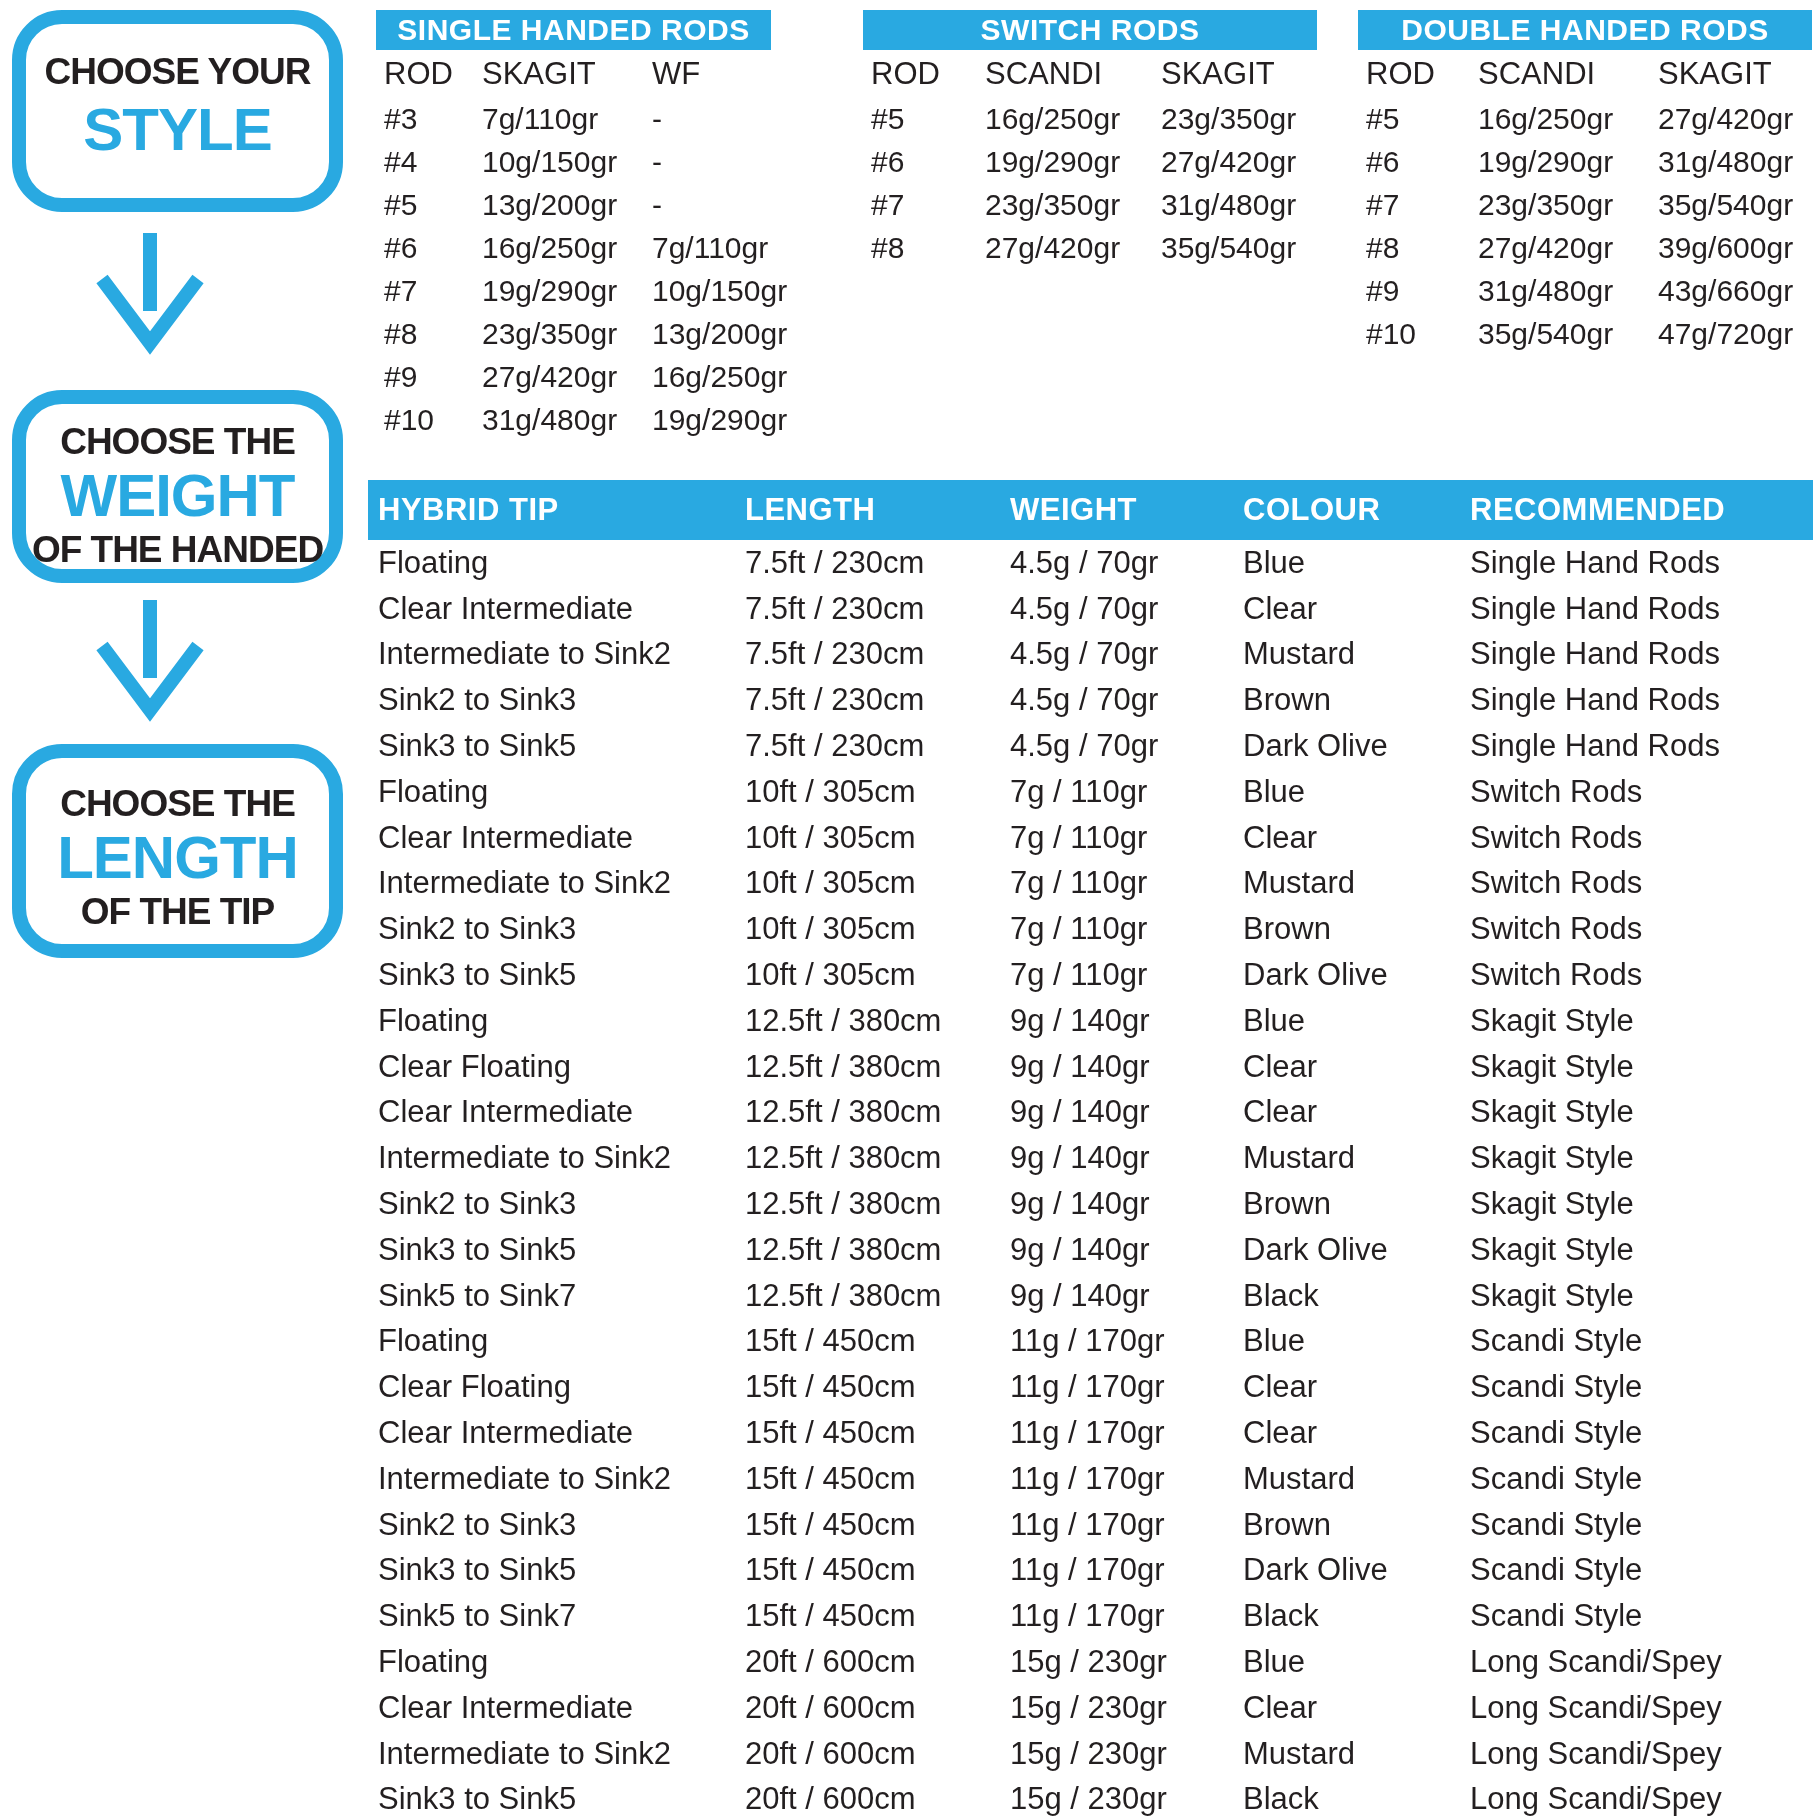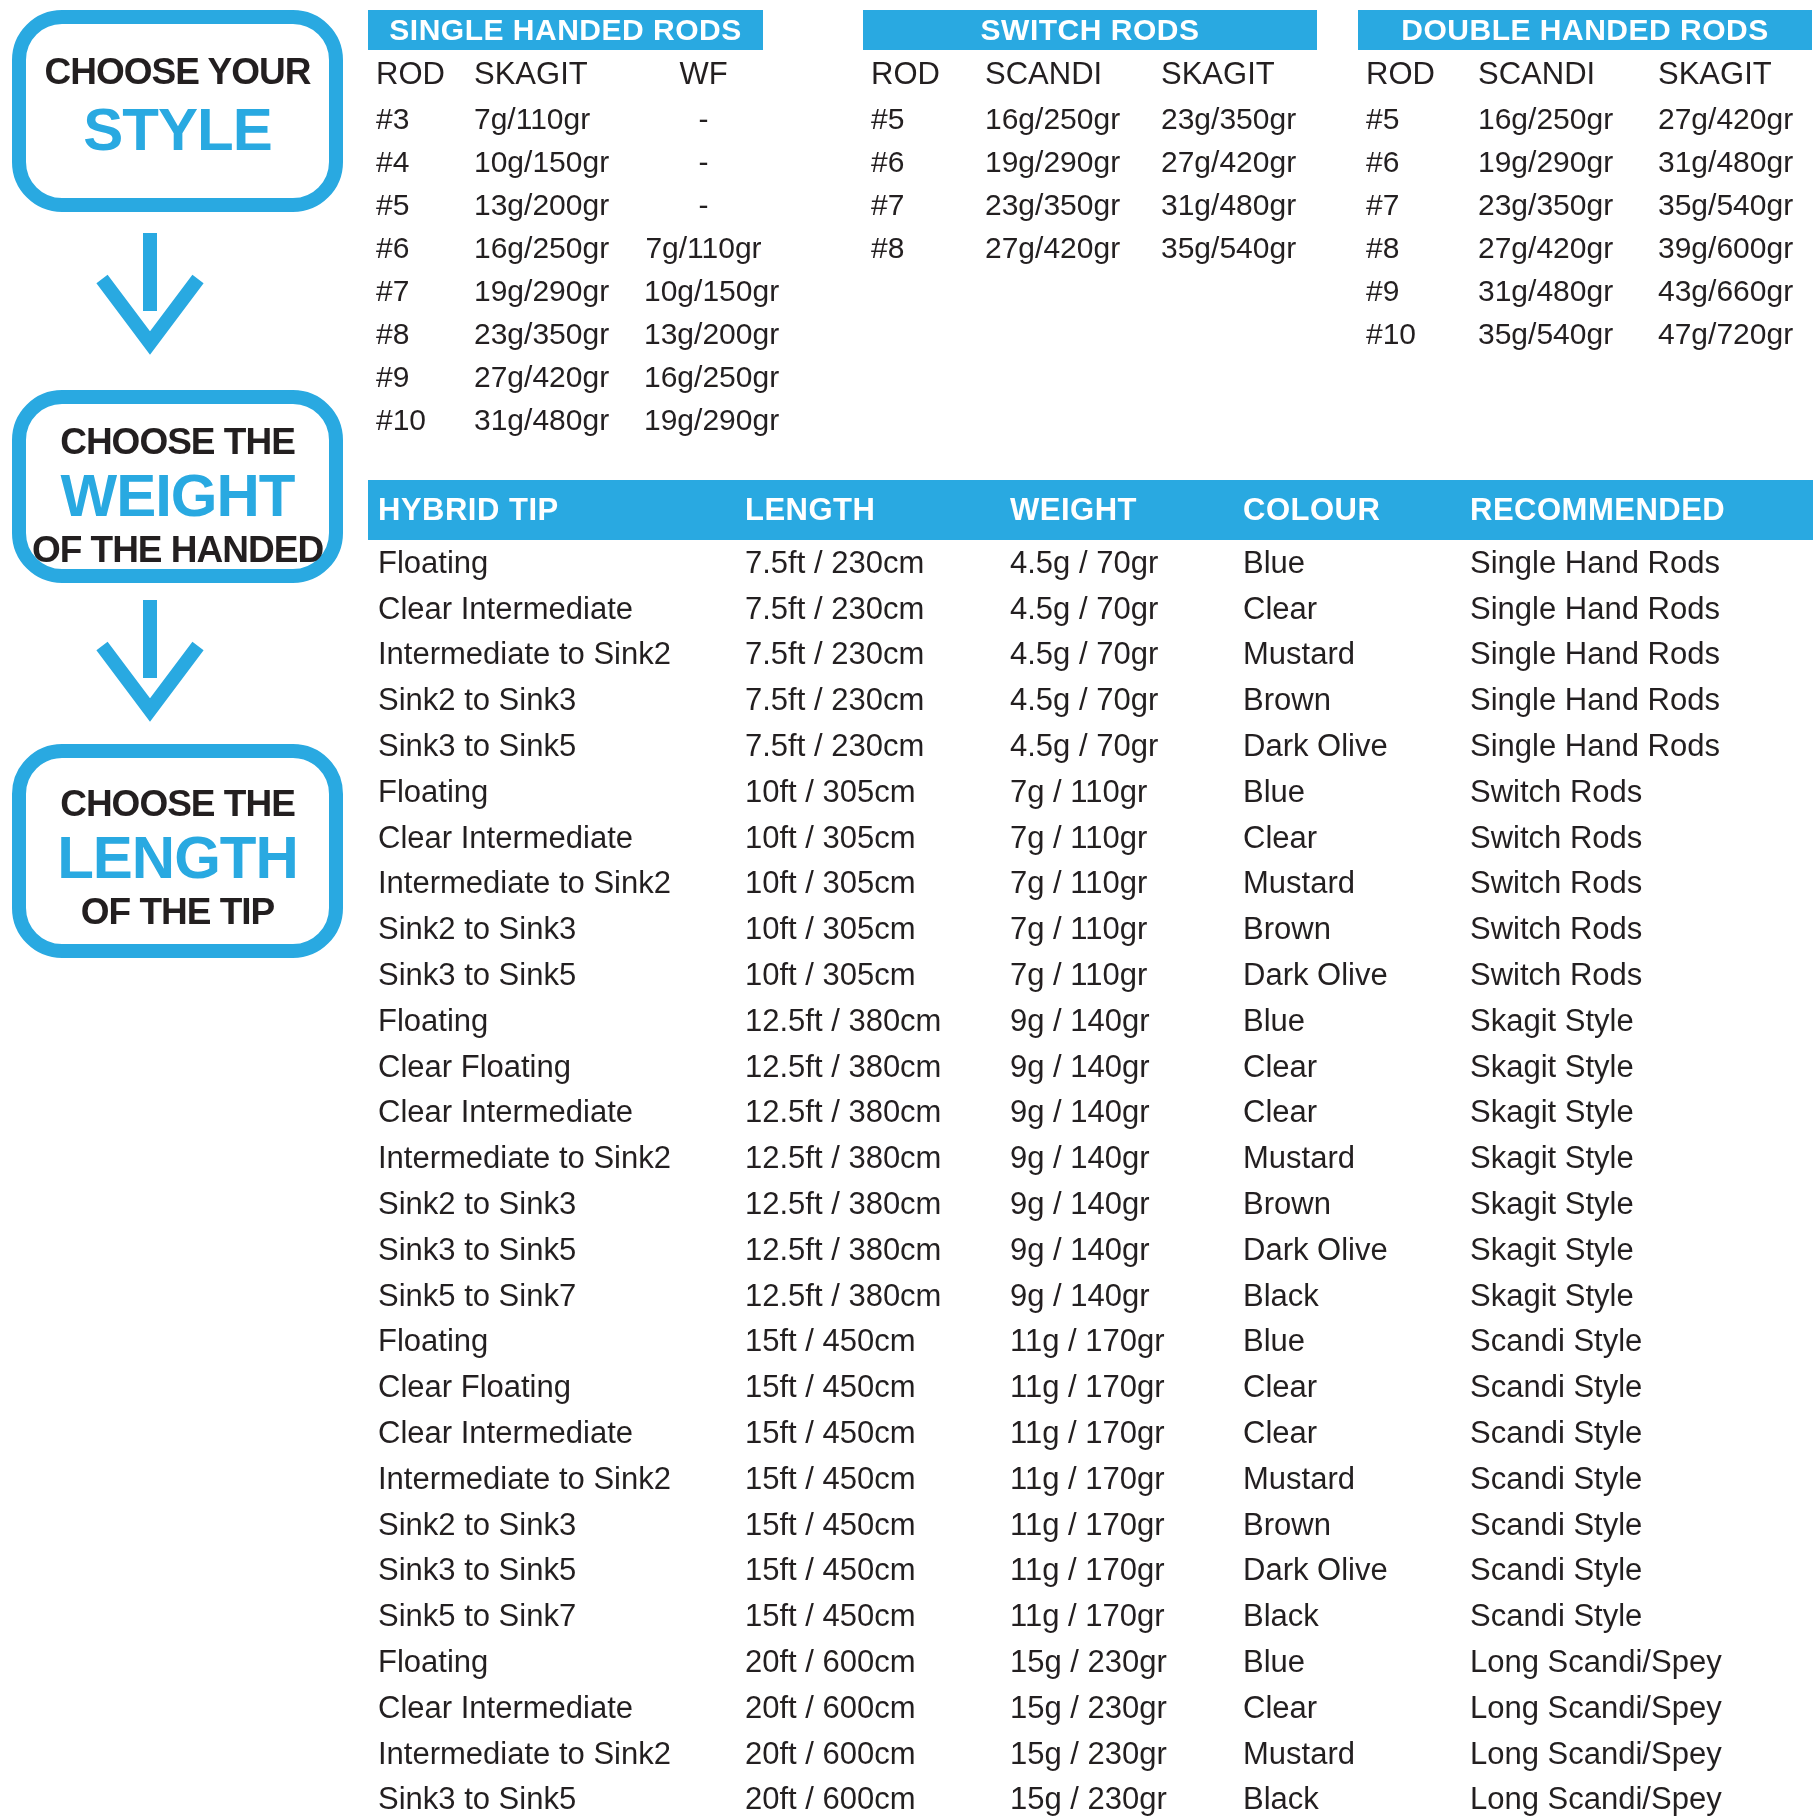--- a/index.html
+++ b/index.html
@@ -28,36 +28,36 @@
   .box-style  .step-word { font-size:60px; line-height:72px; }
   .box-weight .step-word { font-size:60px; line-height:64px; }
   .box-length .step-word { font-size:60px; line-height:64px; }
 
   .arrow { position:absolute; left:90px; width:120px; height:122px; }
   .arrow-1 { top:233px; }
   .arrow-2 { top:600px; }
 
   
   .rod-table { position:absolute; top:10px; }
-  .t1 { left:368px;  width:395px; }
+  .t1 { left:376px;  width:395px; }
   .t2 { left:863px;  width:454px; }
   .t3 { left:1358px; width:454px; }
 
   .rt-title {
     height:40px; background:#29a9e1; color:#ffffff;
     font-weight:bold; font-size:30px; line-height:40px;
     text-align:center; letter-spacing:0.5px;
   }
   .rt-row { display:grid; align-items:center; height:43px; font-size:30px; }
   .rt-head { height:47px; font-weight:normal; font-size:31px; }
   .t1 .rt-row { grid-template-columns:106px 170px 1fr; }
   .t2 .rt-row { grid-template-columns:122px 176px 1fr; }
   .t3 .rt-row { grid-template-columns:120px 180px 1fr; }
   .rt-row .c0 { padding-left:8px; }
-  .t1 .rt-row .c2 { text-align:center; }
+  .t1 .rt-row .c2 { }
 
   
   .tip-table { position:absolute; left:368px; top:480px; width:1445px; }
   .tip-row {
     display:grid; align-items:center;
     grid-template-columns:377px 265px 233px 227px 1fr;
     height:45.8px; font-size:31px;
   }
   .tip-head {
     background:#29a9e1; color:#ffffff; font-weight:bold;

